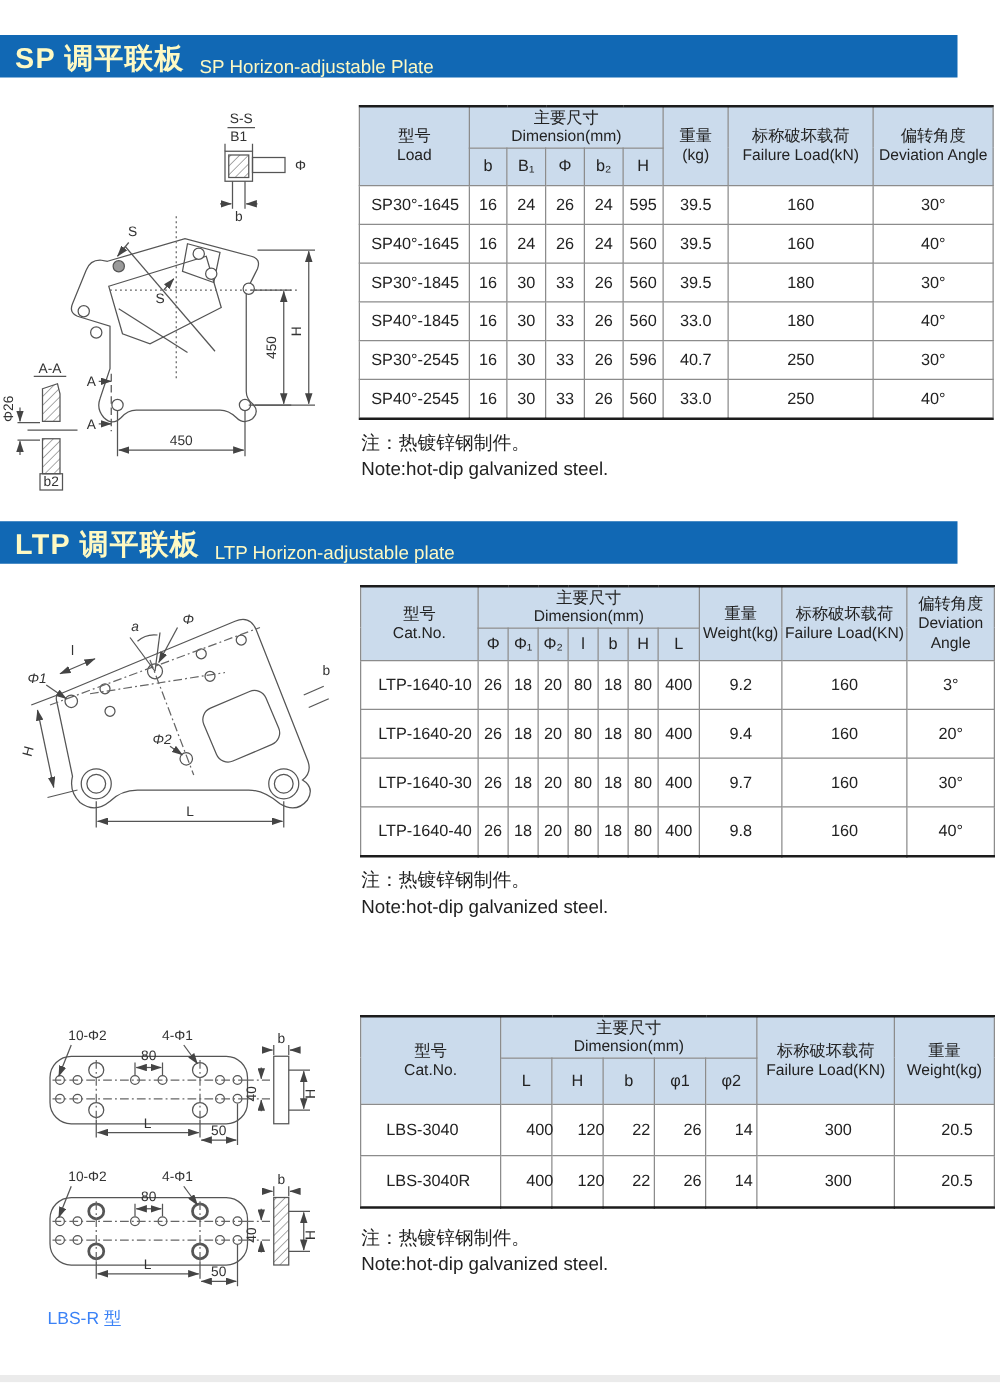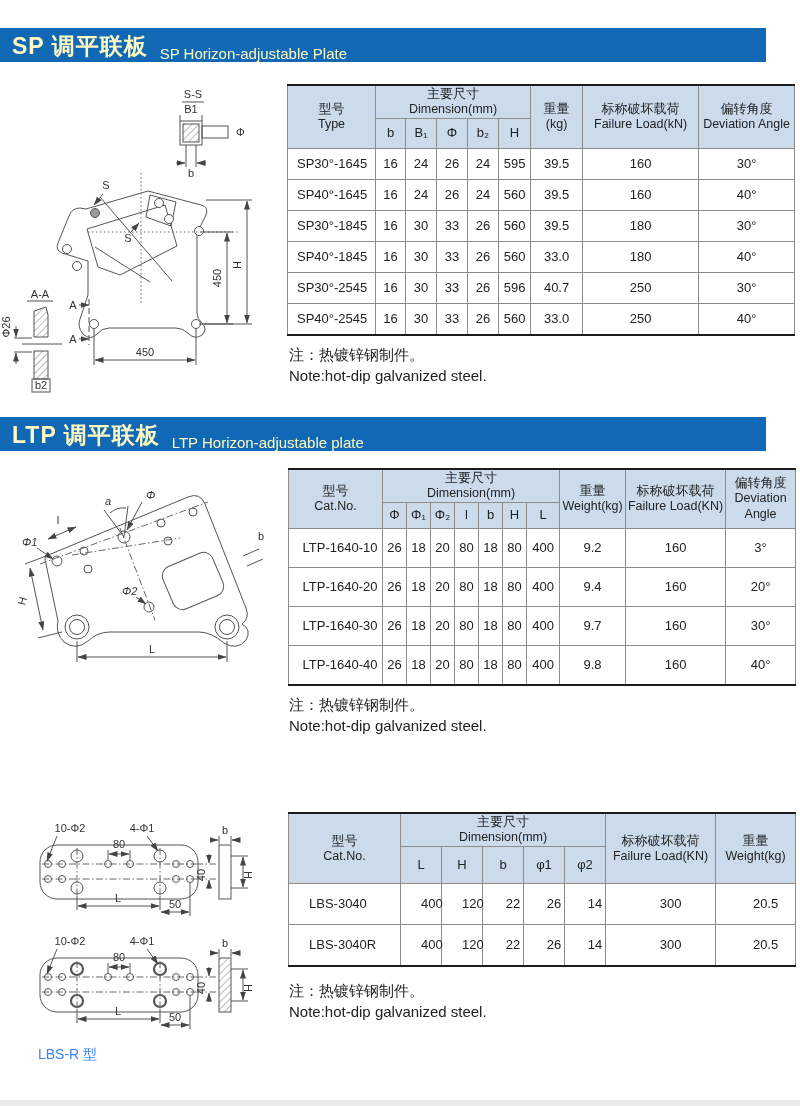--- a/index.html
+++ b/index.html
@@ -134,21 +134,21 @@
         <col style="width:31px">
         <col style="width:32px">
         <col style="width:52px">
         <col style="width:116px">
         <col style="width:96px">
       </colgroup>
     <thead>
       <tr>
         <th rowspan="2" style="height:40px">
           <span class="zh">型号</span>
-            <span class="en">Type</span>
+            <span class="en">Load</span>
           </th>
         <th colspan="5">
           <span class="zh">主要尺寸</span>
             <span class="en">Dimension(mm)</span>
           </th>
         <th rowspan="2">
           <span class="zh">重量</span>
             <span class="en">(kg)</span>
           </th>
         <th rowspan="2">

